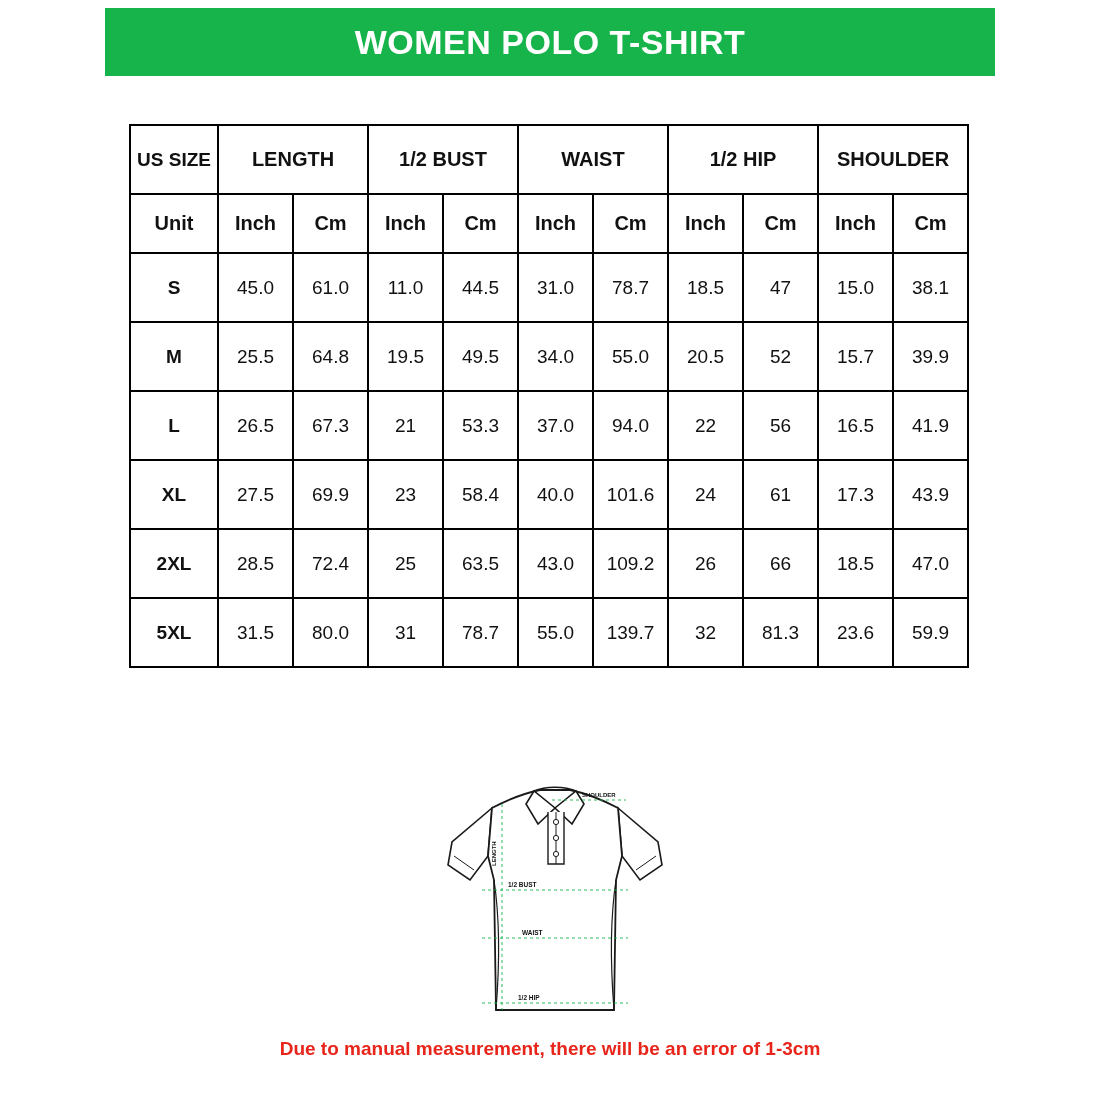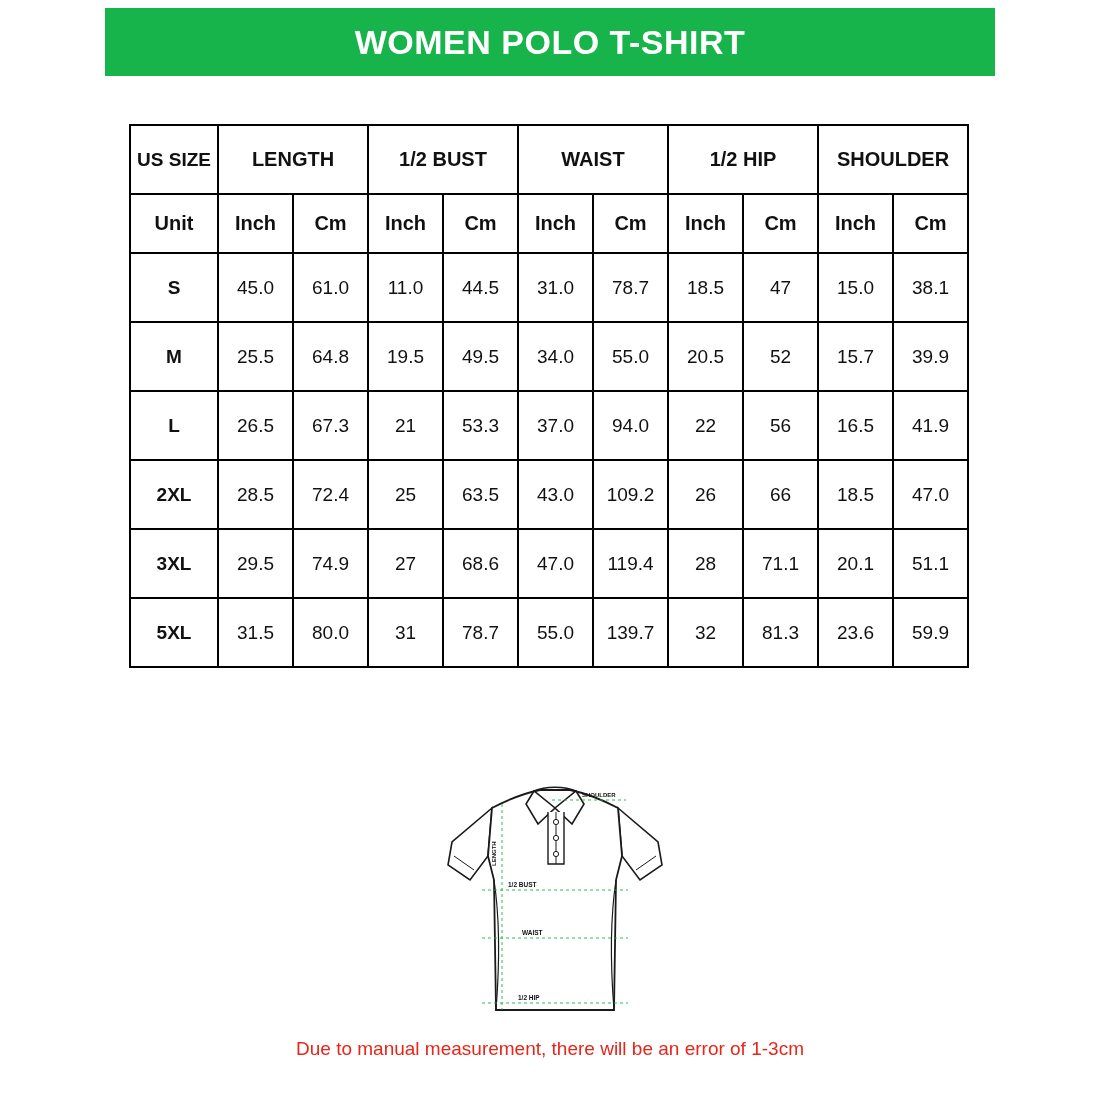--- a/index.html
+++ b/index.html
@@ -99,21 +99,21 @@
   .shirt-area svg { display: block; }
   
   .footer-note {
     position: absolute;
     left: 0;
     top: 1038px;
     width: 1100px;
     text-align: center;
     color: #e8251a;
     font-size: 19px;
-    font-weight: normal;
+    font-weight: bold;
   }
 </style>
 </head>
 <body>
 
 <div class="page">
 
   <div class="header-banner">
     <div class="header-title">WOMEN POLO T-SHIRT</div>
   </div>
@@ -190,46 +190,46 @@
           <td>21</td>
           <td>53.3</td>
           <td>37.0</td>
           <td>94.0</td>
           <td>22</td>
           <td>56</td>
           <td>16.5</td>
           <td>41.9</td>
         </tr>
         <tr class="data-row">
+          <td class="size-cell">XL</td>
+          <td>27.5</td>
+          <td>69.9</td>
+          <td>23</td>
+          <td>58.4</td>
+          <td>40.0</td>
+          <td>101.6</td>
+          <td>24</td>
+          <td>61</td>
+          <td>17.3</td>
+          <td>43.9</td>
+        </tr>
+        <tr class="data-row">
           <td class="size-cell">2XL</td>
           <td>28.5</td>
           <td>72.4</td>
           <td>25</td>
           <td>63.5</td>
           <td>43.0</td>
           <td>109.2</td>
           <td>26</td>
           <td>66</td>
           <td>18.5</td>
           <td>47.0</td>
         </tr>
         <tr class="data-row">
-          <td class="size-cell">3XL</td>
-          <td>29.5</td>
-          <td>74.9</td>
-          <td>27</td>
-          <td>68.6</td>
-          <td>47.0</td>
-          <td>119.4</td>
-          <td>28</td>
-          <td>71.1</td>
-          <td>20.1</td>
-          <td>51.1</td>
-        </tr>
-        <tr class="data-row">
           <td class="size-cell">5XL</td>
           <td>31.5</td>
           <td>80.0</td>
           <td>31</td>
           <td>78.7</td>
           <td>55.0</td>
           <td>139.7</td>
           <td>32</td>
           <td>81.3</td>
           <td>23.6</td>

